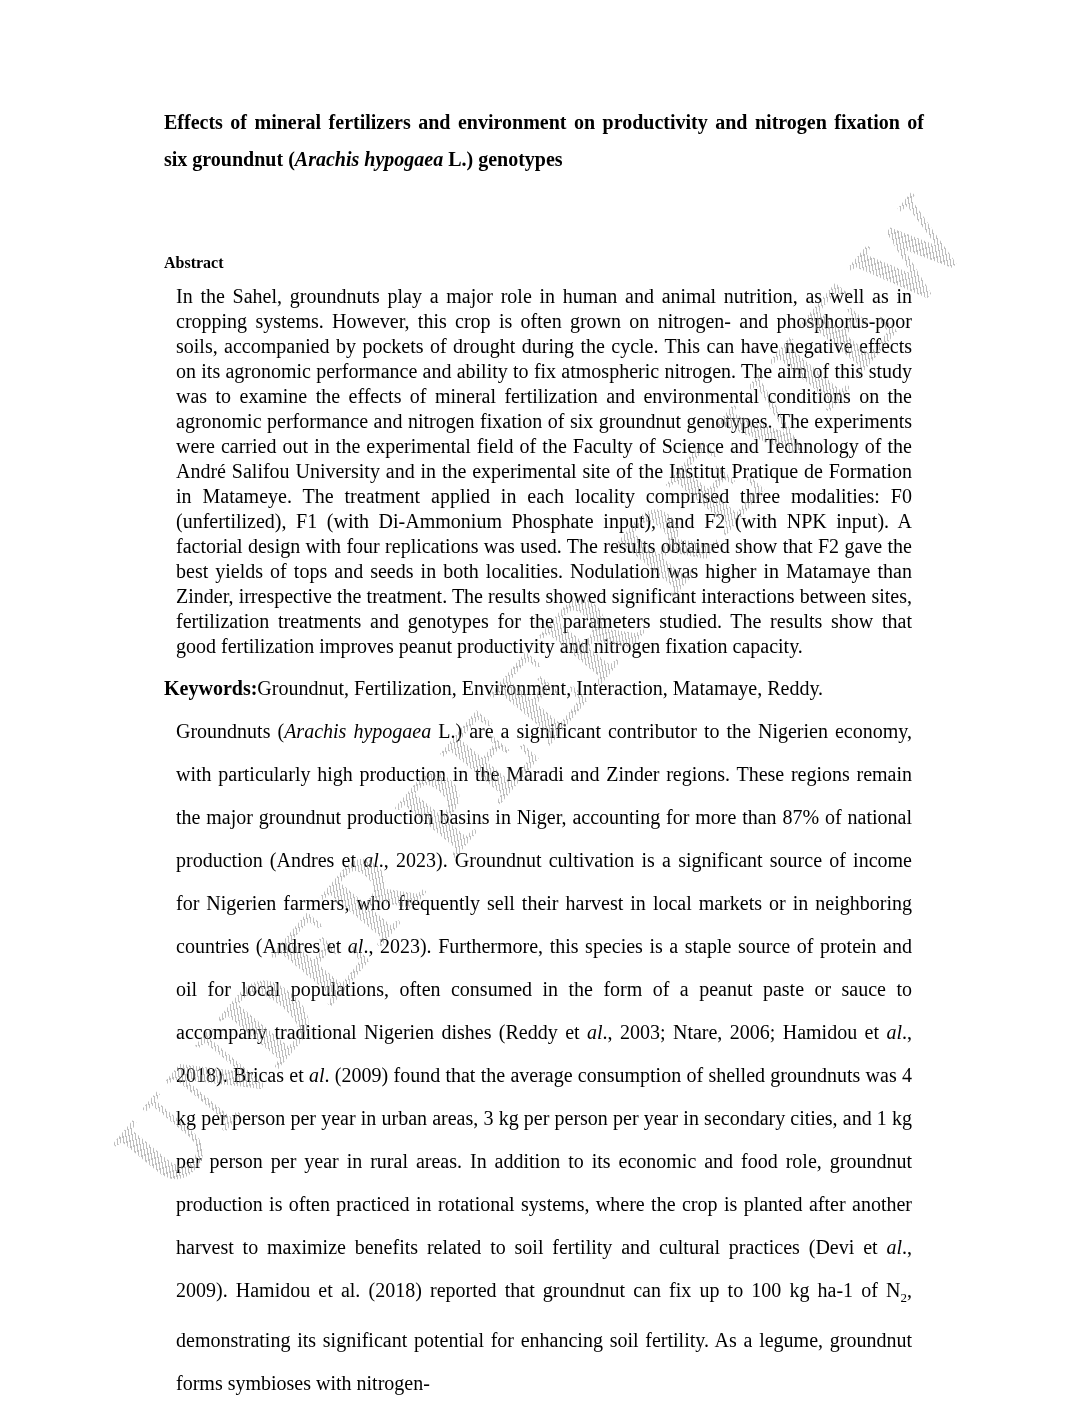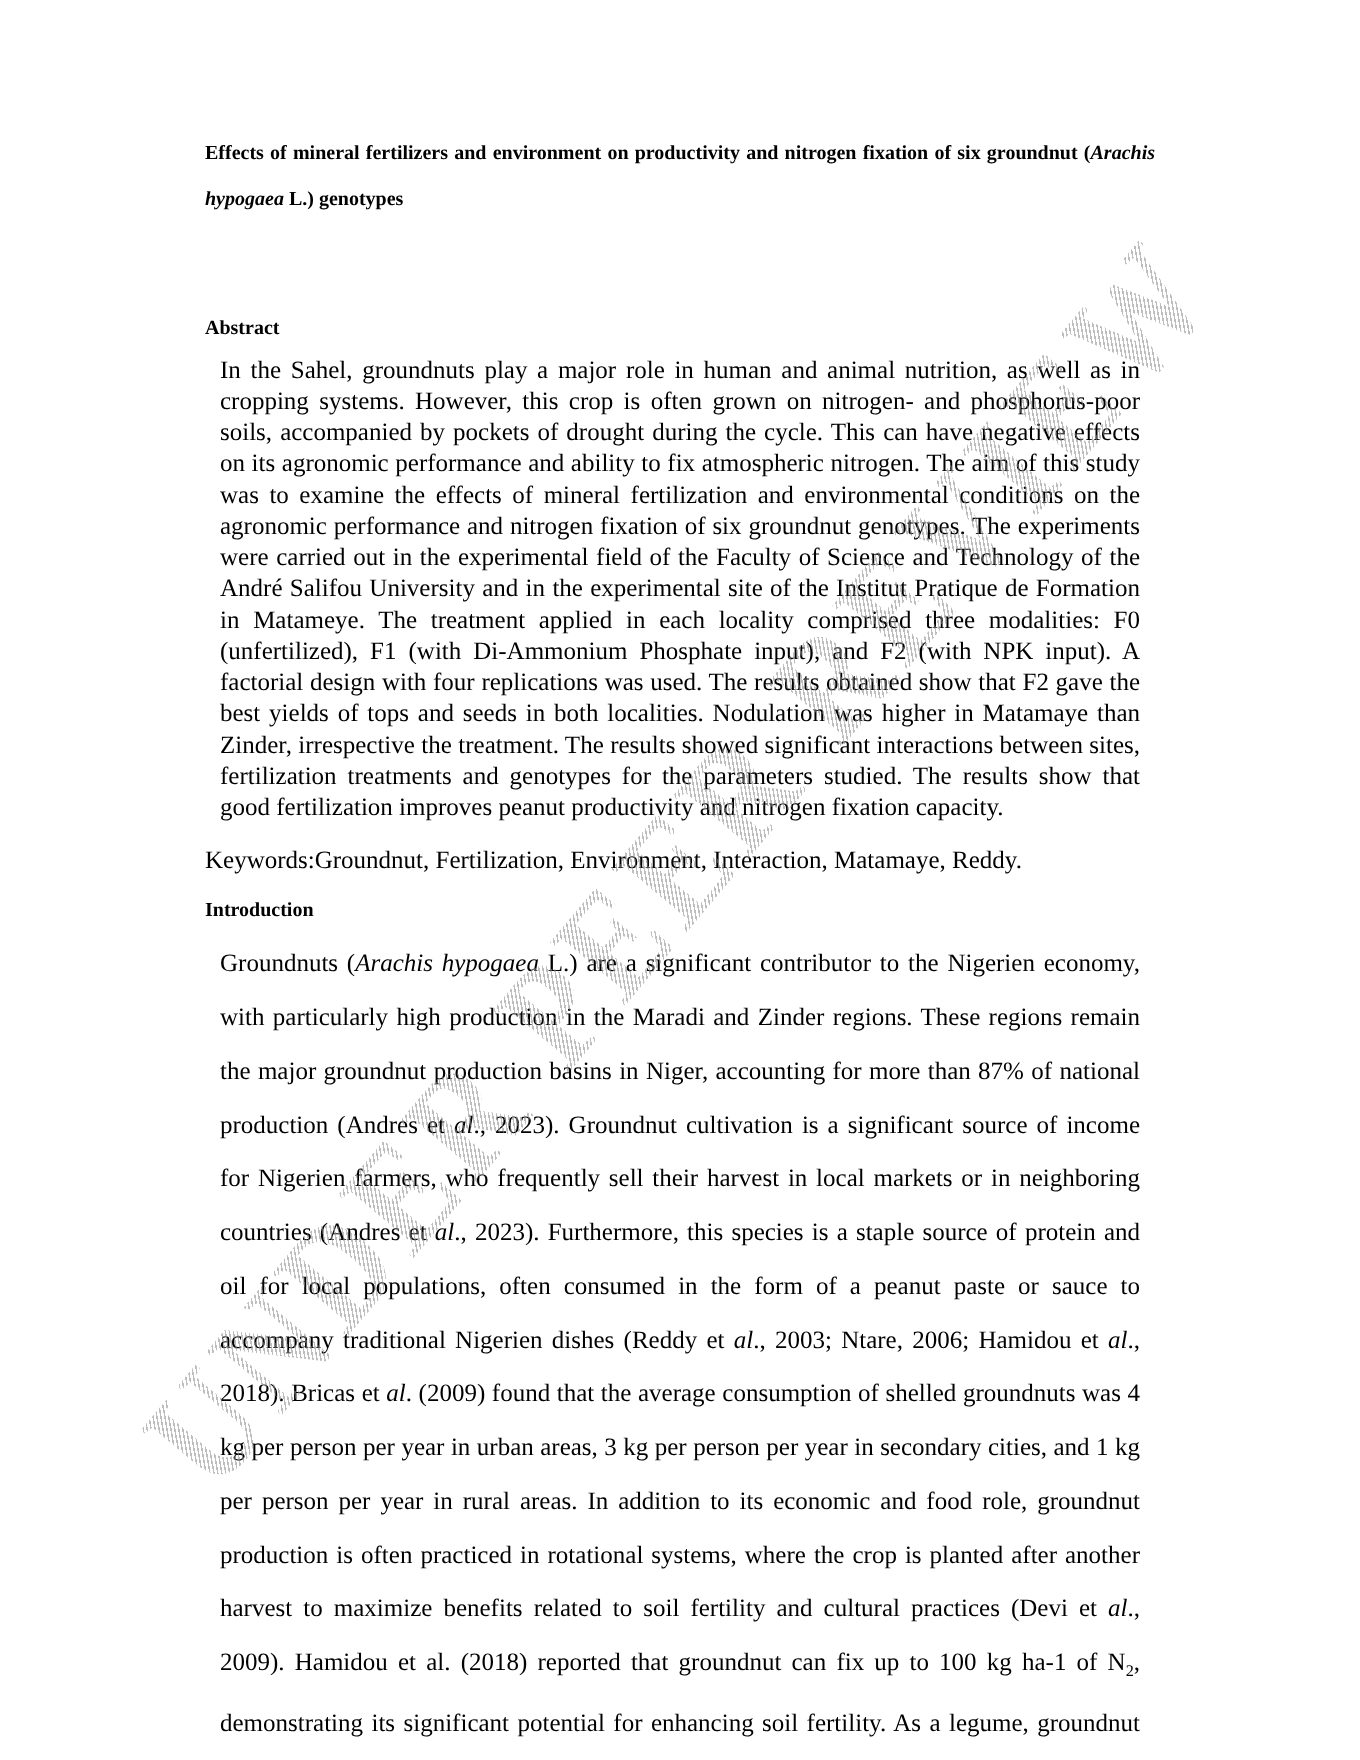--- a/index.html
+++ b/index.html
@@ -12,42 +12,42 @@
     font-family: "Liberation Serif", serif;
     color: #000000;
   }
   .content {
     position: absolute;
     left: 164px;
     top: 104px;
     width: 760px;
   }
   .title {
-    font-size: 16px;
+    font-size: 20px;
     font-weight: bold;
     line-height: 37px;
     text-align: justify;
     margin: 0;
   }
   .section-heading {
     font-size: 16px;
     font-weight: bold;
     line-height: 25px;
     margin: 0;
   }
   .abstract-heading { margin-top: 72px; }
   .intro-heading    { margin-top: 15px; }
   .para {
     font-size: 20px;
     margin: 12px;
     text-align: justify;
   }
   .abstract-body { line-height: 25px; margin-top: 9px; }
   .keywords      { font-size: 20px; line-height: 25px; margin: 17px 0 0 0; text-align: left; }
-  .keywords .kw-label { font-weight: normal; }
+  .keywords .kw-label { font-weight: bold; }
   .intro-body    { line-height: 43px; margin-top: 9px; }
   sub { font-size: 0.65em; }
 
   .watermark {
     position: absolute;
     left: 544px;
     top: 690px;
     transform: translate(-50%, -50%) rotate(-50deg) scaleX(0.85);
     white-space: nowrap;
     pointer-events: none;
@@ -82,18 +82,17 @@
   <div class="content">
 
     <h1 class="title"><span style="font-weight: bold;">Effects of mineral fertilizers and environment on productivity and nitrogen fixation of six groundnut (</span><span style="font-style: italic; font-weight: bold;">Arachis hypogaea</span><span style="font-weight: bold;"> L.) genotypes</span></h1>
 
     <h2 class="section-heading abstract-heading">Abstract</h2>
 
     <p class="para abstract-body">In the Sahel, groundnuts play a major role in human and animal nutrition, as well as in cropping systems. However, this crop is often grown on nitrogen- and phosphorus-poor soils, accompanied by pockets of drought during the cycle. This can have negative effects on its agronomic performance and ability to fix atmospheric nitrogen. The aim of this study was to examine the effects of mineral fertilization and environmental conditions on the agronomic performance and nitrogen fixation of six groundnut genotypes. The experiments were carried out in the experimental field of the Faculty of Science and Technology of the André Salifou University and in the experimental site of the Institut Pratique de Formation in Matameye. The treatment applied in each locality comprised three modalities: F0 (unfertilized), F1 (with Di-Ammonium Phosphate input), and F2 (with NPK input). A factorial design with four replications was used. The results obtained show that F2 gave the best yields of tops and seeds in both localities. Nodulation was higher in Matamaye than Zinder, irrespective the treatment. The results showed significant interactions between sites, fertilization treatments and genotypes for the parameters studied. The results show that good fertilization improves peanut productivity and nitrogen fixation capacity.</p>
 
     <p class="keywords"><span class="kw-label">Keywords:</span><span>Groundnut, Fertilization, Environment, Interaction, Matamaye, Reddy.</span></p>
 
-    <h2 class="section-heading intro-heading">Introduction</h2>
 
     <p class="para intro-body"><span>Groundnuts (</span><span style="font-style: italic;">Arachis hypogaea</span><span> L.) are a significant contributor to the Nigerien economy, with particularly high production in the Maradi and Zinder regions. These regions remain the major groundnut production basins in Niger, accounting for more than 87% of national production (Andres et </span><span style="font-style: italic;">al</span><span>., 2023). Groundnut cultivation is a significant source of income for Nigerien farmers, who frequently sell their harvest in local markets or in neighboring countries (Andres et </span><span style="font-style: italic;">al</span><span>., 2023). Furthermore, this species is a staple source of protein and oil for local populations, often consumed in the form of a peanut paste or sauce to accompany traditional Nigerien dishes (Reddy et </span><span style="font-style: italic;">al</span><span>., 2003; Ntare, 2006; Hamidou et </span><span style="font-style: italic;">al</span><span>., 2018). Bricas et </span><span style="font-style: italic;">al</span><span>. (2009) found that the average consumption of shelled groundnuts was 4 kg per person per year in urban areas, 3 kg per person per year in secondary cities, and 1 kg per person per year in rural areas. In addition to its economic and food role, groundnut production is often practiced in rotational systems, where the crop is planted after another harvest to maximize benefits related to soil fertility and cultural practices (Devi et </span><span style="font-style: italic;">al</span><span>., 2009). Hamidou et al. (2018) reported that groundnut can fix up to 100 kg ha-1 of N</span><sub>2</sub><span>, demonstrating its significant potential for enhancing soil fertility. As a legume, groundnut forms symbioses with nitrogen-</span></p>
 
   </div>
 </div>
 
 </body></html>

